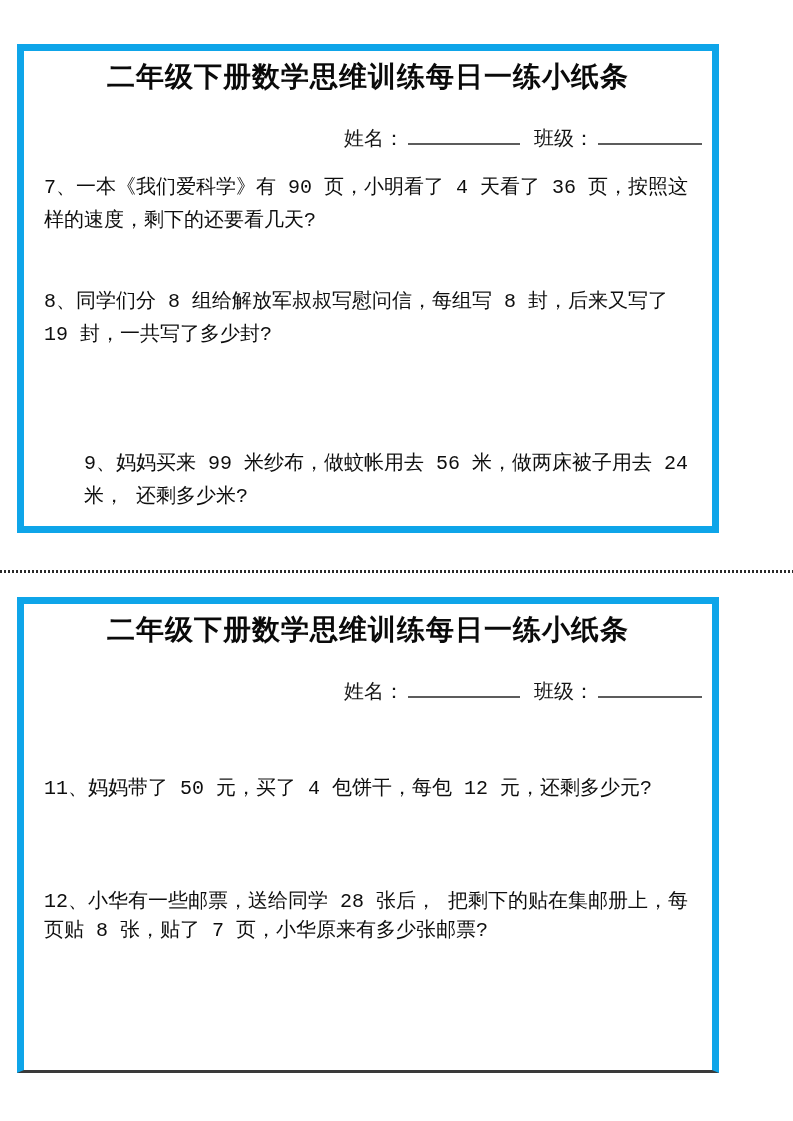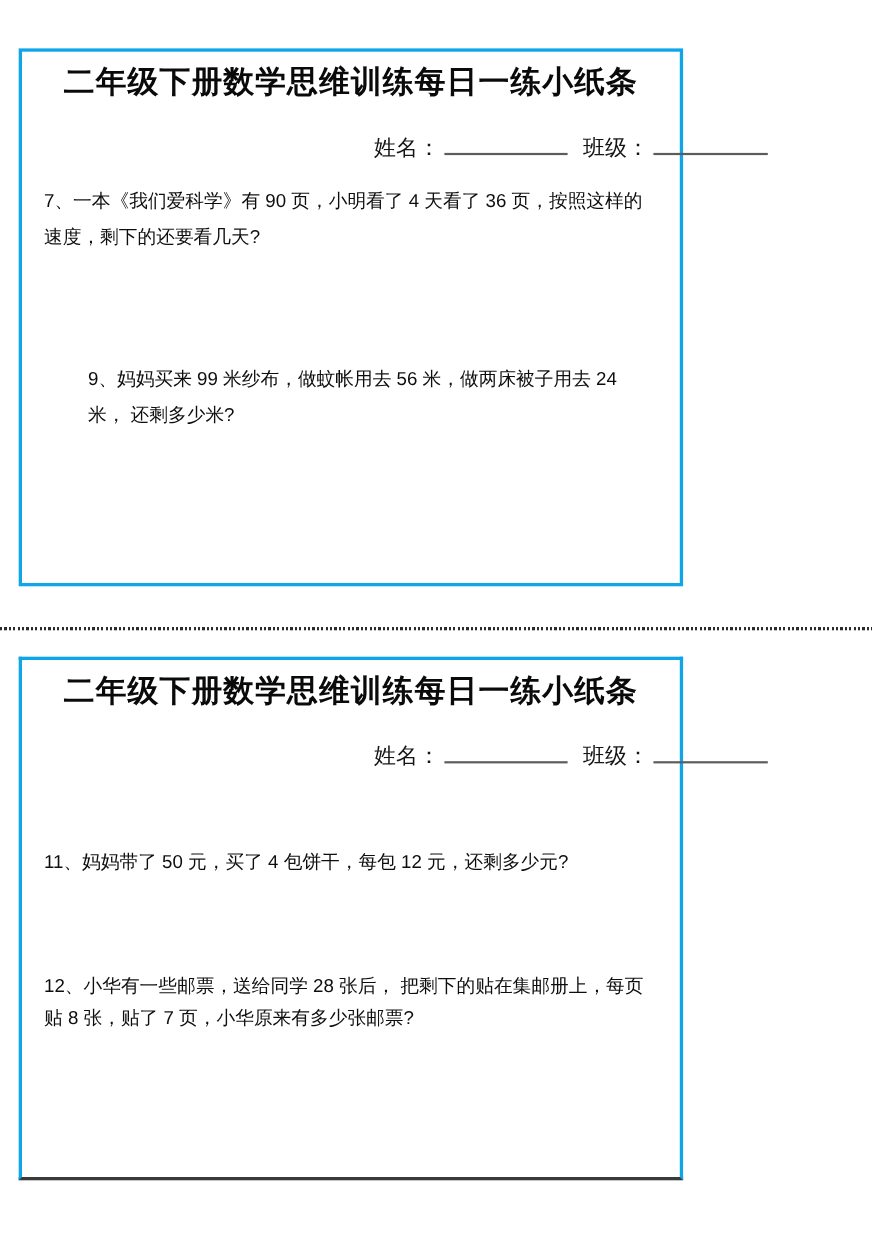--- a/index.html
+++ b/index.html
@@ -11,25 +11,26 @@
     position: relative;
     width: 793px;
     height: 1121px;
     font-family: "Liberation Sans", "DejaVu Sans", sans-serif;
     color: #111111;
     overflow: hidden;
   }
   .slip {
     position: absolute;
     left: 17px;
-    width: 604px;
+    width: 702px;
     box-sizing: border-box;
-    border: 3px solid #0ea5e9;
+    border: 7px solid #0ea5e9;
     background: #ffffff;
     padding: 0 20px;
+    font-family: Liberation Mono, monospace;
   }
   #slip1 {
     top: 44px;
     height: 489px;
   }
   #slip2 {
     top: 597px;
     height: 476px;
     border-bottom-width: 3px;
     border-bottom-color: #3a3a3a;
@@ -54,21 +55,21 @@
     display: inline-block;
     height: 20px;
     border-bottom: 2px solid #5c5c5c;
     vertical-align: baseline;
     margin: 0 4px;
   }
   .blank-name { width: 112px; margin-right: 14px; }
   .blank-class { width: 104px; }
   .q {
     margin: 0;
-    font-size: 17px;
+    font-size: 20px;
     color: #0e0e0e;
     text-align: left;
   }
   .s1 .q { line-height: 33px; }
   .s2 .q { line-height: 29px; }
   #q7  { margin-top: 18px; }
   #q8  { margin-top: 48px; }
   #q9  { margin-top: 96px; margin-left: 40px; }
   #q10 { margin-top: 10px; }
   #q11 { margin-top: 68px; }
@@ -88,20 +89,21 @@
 </style>
 </head>
 <body>
 
 <section class="slip s1" id="slip1">
   <h1 class="slip-title">二年级下册数学思维训练每日一练小纸条</h1>
   <div class="name-row">
     <span>姓名：</span><span class="blank blank-name"></span><span>班级：</span><span class="blank blank-class"></span>
   </div>
   <p class="q" id="q7">7、一本《我们爱科学》有 90 页，小明看了 4 天看了 36 页，按照这样的速度，剩下的还要看几天?</p>
+  <p class="q" id="q8">8、同学们分 8 组给解放军叔叔写慰问信，每组写 8 封，后来又写了 19 封，一共写了多少封?</p>
   <p class="q" id="q9">9、妈妈买来 99 米纱布，做蚊帐用去 56 米，做两床被子用去 24 米， 还剩多少米?</p>
 </section>
 
 <div class="divider"></div>
 
 <section class="slip s2" id="slip2">
   <h1 class="slip-title">二年级下册数学思维训练每日一练小纸条</h1>
   <div class="name-row">
     <span>姓名：</span><span class="blank blank-name"></span><span>班级：</span><span class="blank blank-class"></span>
   </div>

